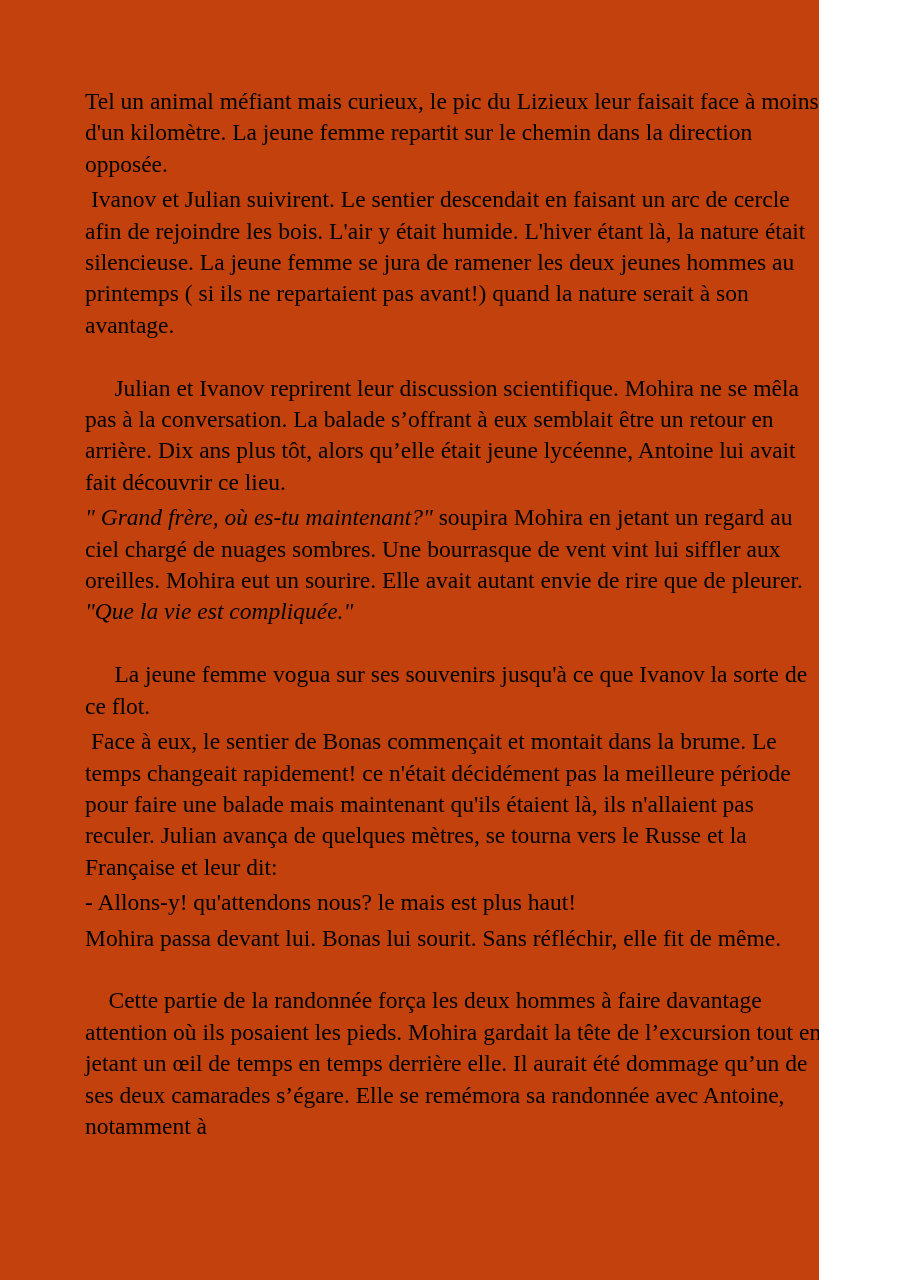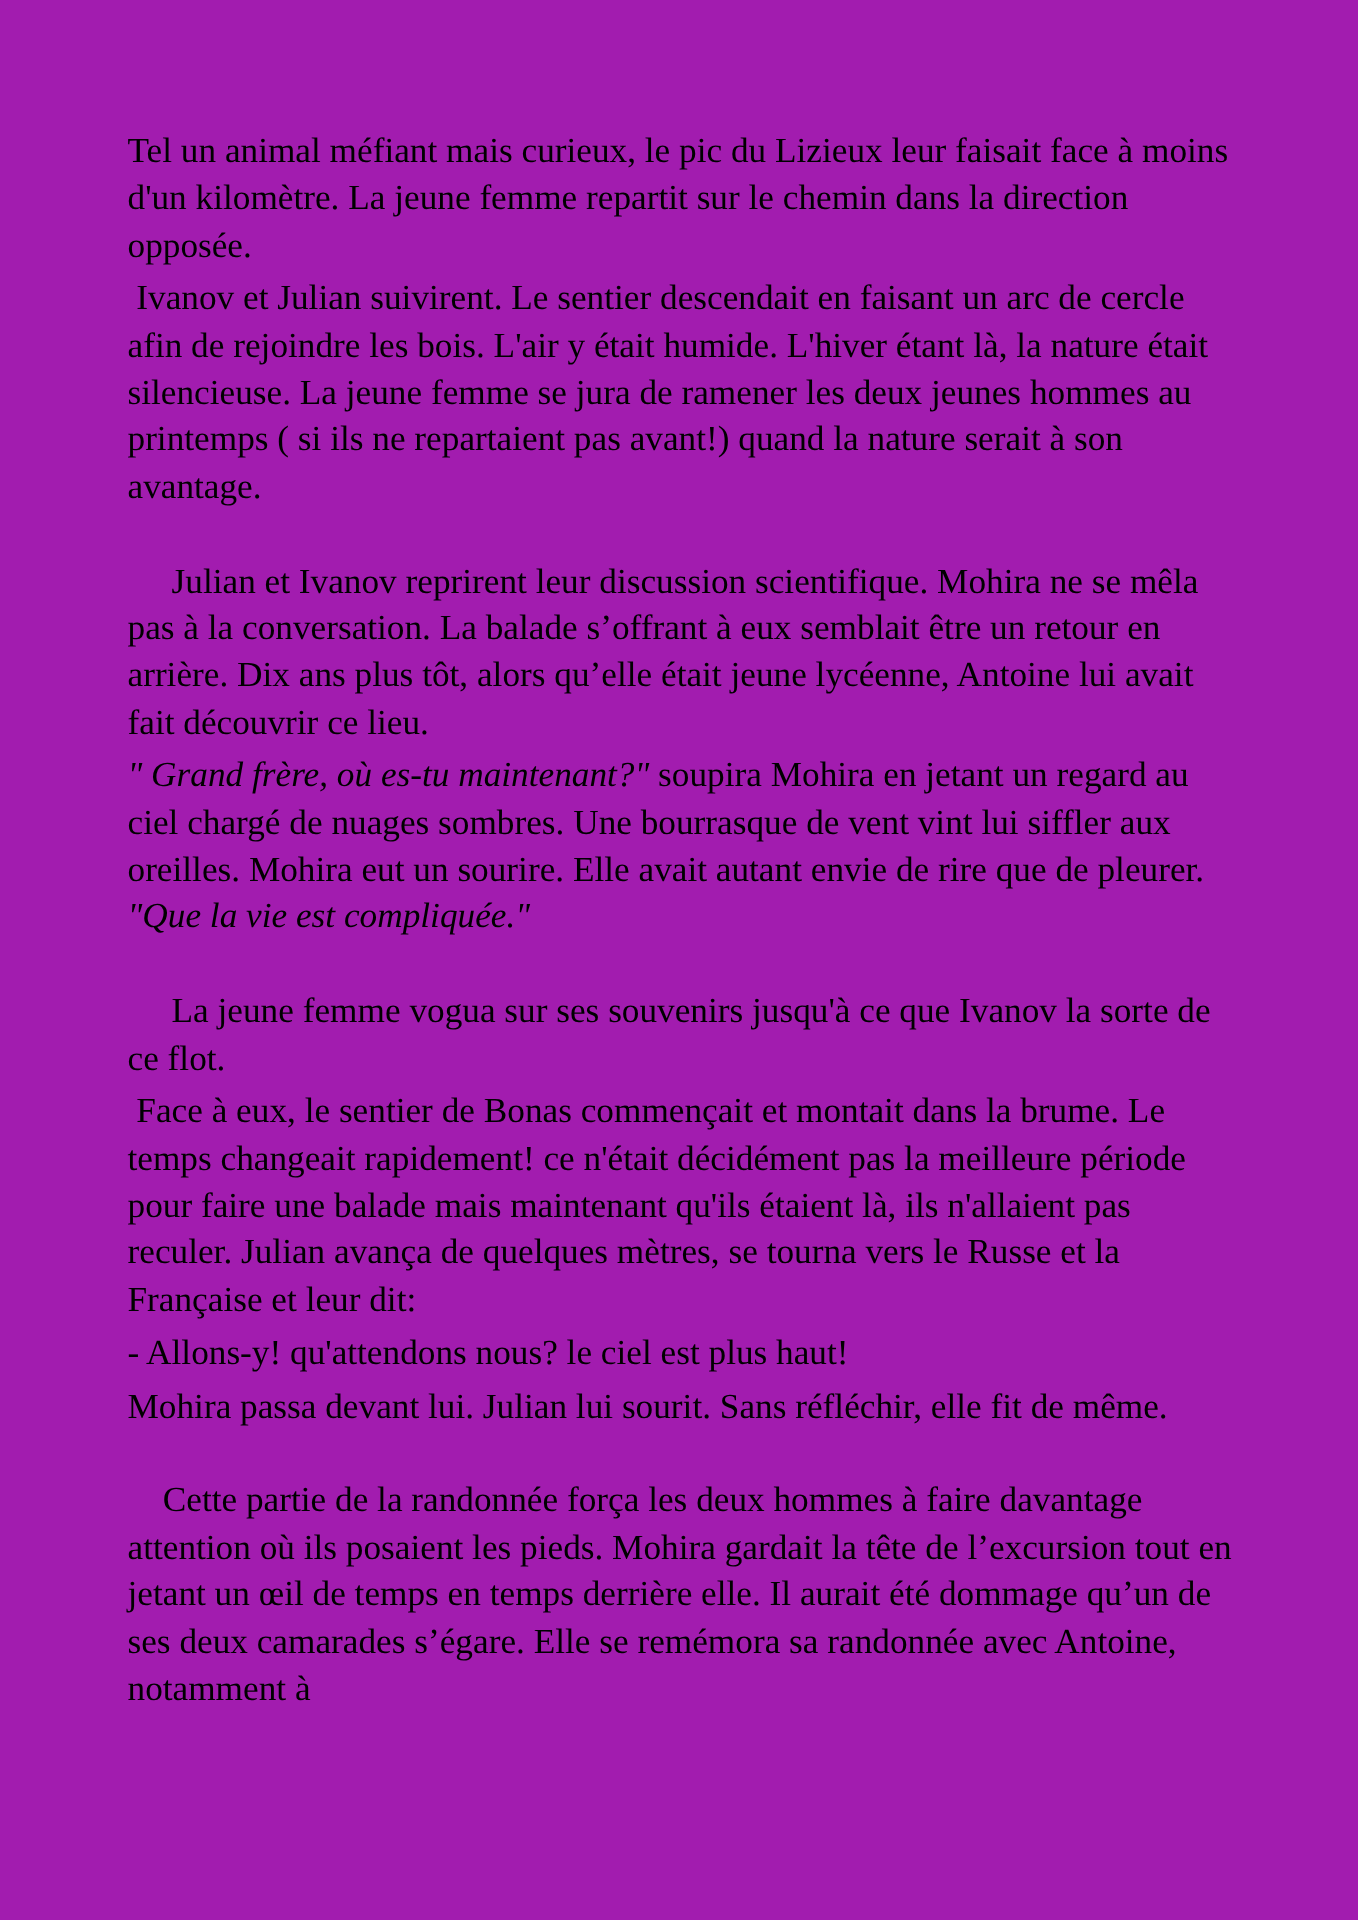--- a/index.html
+++ b/index.html
@@ -3,23 +3,23 @@
 <meta charset="utf-8">
 <title>Document</title>
 <style>
   html, body {
     margin: 0;
     padding: 0;
     background: #ffffff;
   }
   .page {
     position: relative;
-    width: 905px;
+    width: 819px;
     height: 1280px;
-    background: #a21caf;
+    background: #c2410c;
     overflow: hidden;
     box-sizing: border-box;
   }
   .text-column {
     position: absolute;
     left: 85px;
     top: 86px;
     width: 737px;
     font-family: "Liberation Serif", "DejaVu Serif", serif;
     font-size: 23.5px;
@@ -61,22 +61,22 @@
 
     <p class="para"><span class="ital">" Grand frère, où es-tu maintenant?"</span><span> soupira Mohira en jetant un regard au ciel chargé de nuages sombres. Une bourrasque de vent vint lui siffler aux oreilles. Mohira eut un sourire. Elle avait autant envie de rire que de pleurer. </span><span class="ital">"Que la vie est compliquée."</span></p>
 
     <div class="spacer"></div>
 
     <p class="para">     La jeune femme vogua sur ses souvenirs jusqu'à ce que Ivanov la sorte de ce flot.</p>
 
 
     <p class="para"> Face à eux, le sentier de Bonas commençait et montait dans la brume. Le temps changeait rapidement! ce n'était décidément pas la meilleure période pour faire une balade mais maintenant qu'ils étaient là, ils n'allaient pas reculer. Julian avança de quelques mètres, se tourna vers le Russe et la Française et leur dit:</p>
 
-    <p class="para">- Allons-y! qu'attendons nous? le ciel est plus haut!</p>
+    <p class="para">- Allons-y! qu'attendons nous? le mais est plus haut!</p>
 
-    <p class="para">Mohira passa devant lui. Julian lui sourit. Sans réfléchir, elle fit de même.</p>
+    <p class="para">Mohira passa devant lui. Bonas lui sourit. Sans réfléchir, elle fit de même.</p>
 
     <div class="spacer"></div>
 
     <p class="para">    Cette partie de la randonnée força les deux hommes à faire davantage attention où ils posaient les pieds. Mohira gardait la tête de l’excursion tout en jetant un œil de temps en temps derrière elle. Il aurait été dommage qu’un de ses deux camarades s’égare. Elle se remémora sa randonnée avec Antoine, notamment à</p>
 
   </div>
 </div>
 
 </body></html>

